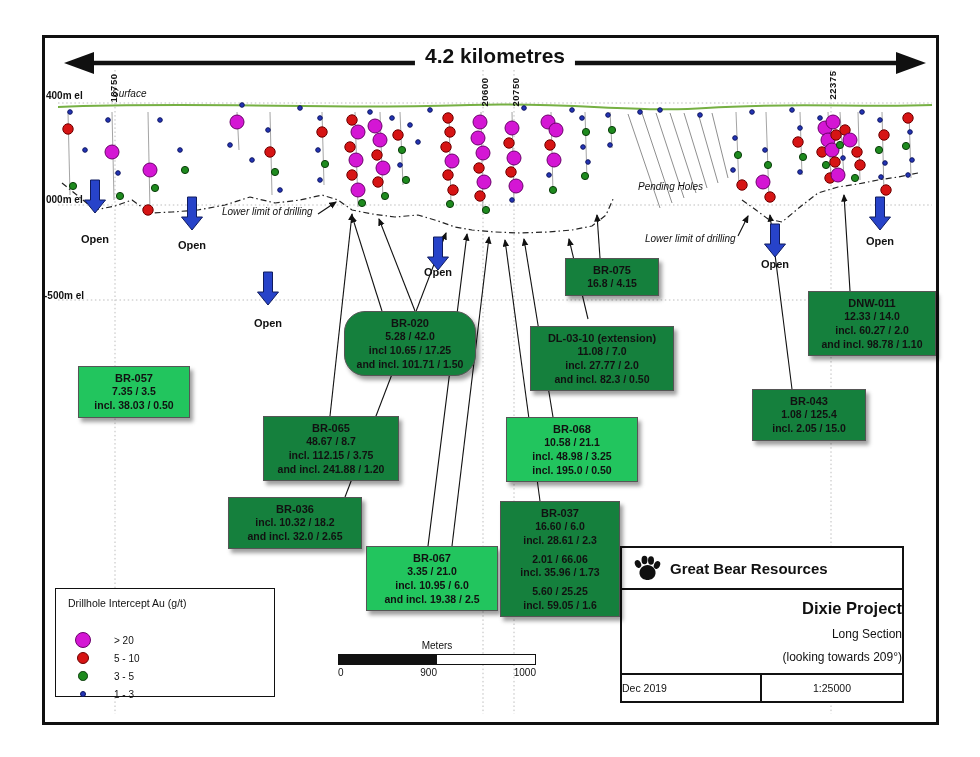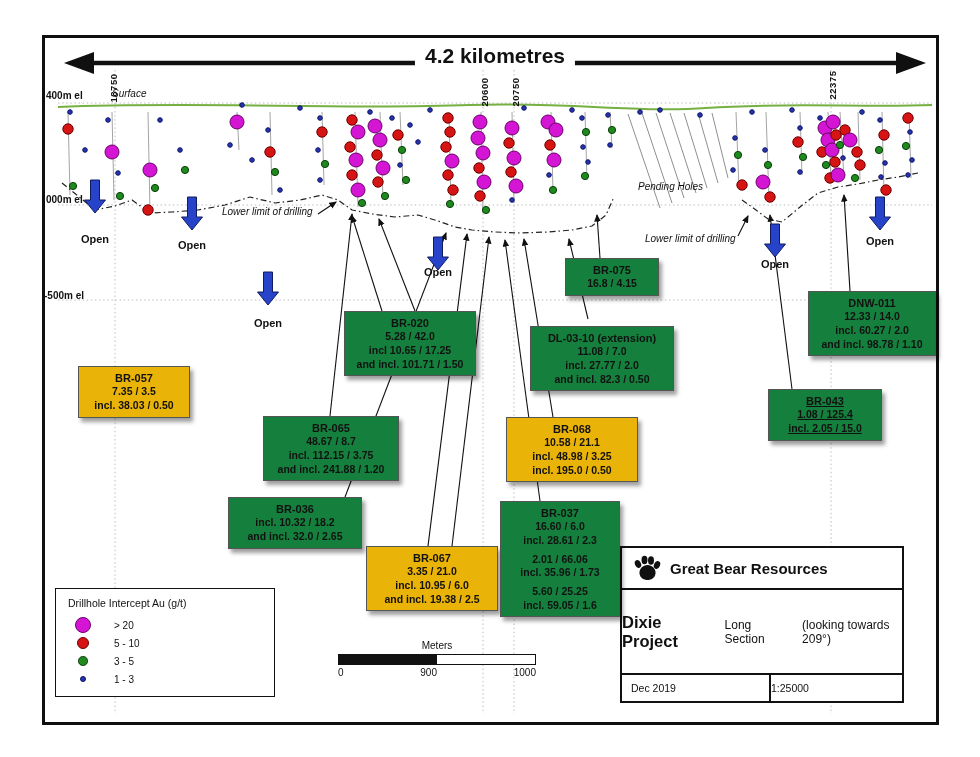--- a/index.html
+++ b/index.html
@@ -14,43 +14,43 @@
   .limit{stroke:#222;stroke-width:1.2;fill:none;stroke-dasharray:6 3 1.5 3}
   .leader{stroke:#111;stroke-width:1.1}
   .km-label{font-size:21px;font-weight:bold;background:#fff;padding:0 10px;transform:translateX(-50%);white-space:nowrap}
   .sec-label{font-size:9.5px;font-weight:bold;transform:translate(-50%,-50%) rotate(-90deg);white-space:nowrap;letter-spacing:.5px}
   .elev-label{font-size:10px;font-weight:bold;white-space:nowrap}
   .anno{font-size:10px;font-style:italic;white-space:nowrap}
   .surface-label{font-size:10px;font-style:italic}
   .open-label{font-size:11px;font-weight:bold;transform:translateX(-50%)}
   .callout{position:absolute;background:#15803d;border:1px solid #555;box-shadow:3px 4px 4px rgba(0,0,0,.38);
            padding:4px 4px;text-align:center;font-size:10.5px;font-weight:bold;line-height:1.3}
-  .callout.highlight{background:#eab308}
+  .callout.highlight{background:#22c55e}
   .c-id{font-size:11px}
   .c-line:empty{height:5px}
   .legend{left:55px;top:588px;width:218px;height:107px;background:#fff;border:1.5px solid #111}
-  .legend-title{font-size:10.5px;margin:8px 0 7px 12px}
+  .legend-title{font-size:10.5px;margin:8px 0 22px 12px}
   .legend-row{display:flex;align-items:center;height:18px;margin-left:18px}
   .legend-dot-cell{width:18px;display:flex;justify-content:center}
   .legend-dot{border-radius:50%}
   .legend-label{font-size:10px;margin-left:22px}
   .scalebar{left:338px;top:640px;width:198px}
   .sb-label{text-align:center;font-size:10px;margin-bottom:3px}
   .sb-bar{position:relative;height:9px;border:1px solid #111;background:#fff}
   .sb-left{position:absolute;left:0;top:0;bottom:0;width:50%;background:#111}
   .sb-ticks{display:flex;justify-content:space-between;font-size:10px;margin-top:2px}
   .titleblock{left:620px;top:546px;width:280px;height:153px;background:#fff;border:2px solid #111;display:flex;flex-direction:column}
   .tb-row1{display:flex;align-items:center;gap:8px;padding:0 10px;height:40px;border-bottom:2px solid #111}
   .tb-company{font-size:15px;font-weight:bold}
-  .tb-row2{flex:1;display:flex;flex-direction:row;align-items:center;justify-content:center;gap:19px;border-bottom:2px solid #111}
+  .tb-row2{flex:1;display:flex;flex-direction:column;align-items:flex-end;justify-content:center;gap:9px;border-bottom:2px solid #111}
   .tb-project{font-size:16.5px;font-weight:bold}
   .tb-sub{font-size:12px}
   .tb-row3{display:flex;align-items:center;height:26px;font-size:10.5px}
-  .tb-date{flex:0 0 138px;border-right:2px solid #111;align-self:stretch;display:flex;align-items:center;padding-left:9px}
-  .tb-scale{flex:1;text-align:left;}
+  .tb-date{flex:0 0 138px;border-right:2px solid #111;align-self:stretch;display:flex;align-items:center;}
+  .tb-scale{flex:1;text-align:center;}
 </style>
 </head>
 <body>
 
 <div class="canvas" id="board">
 
   <svg id="scene" class="scene" width="980" height="757">
     <defs>
       <marker id="ah" markerWidth="8" markerHeight="8" refX="6" refY="3" orient="auto">
         <path d="M0,0 L7,3 L0,6 z" fill="#111"></path>
@@ -358,21 +358,21 @@
     <div class="abs elev-label" style="left: 46px; top: 194px;">000m el</div>
     <div class="abs elev-label" style="left: 44px; top: 290px;">-500m el</div>
     <div class="abs anno" style="left: 222px; top: 206px;">Lower limit of drilling</div>
     <div class="abs anno" style="left: 645px; top: 233px;">Lower limit of drilling</div>
     <div class="abs anno" style="left: 638px; top: 181px;">Pending Holes</div>
     <div class="callout highlight" style="left: 78px; top: 366px; width: 102px;">
       <div class="c-id">BR-057</div>
       <div class="c-line">7.35 / 3.5</div>
       <div class="c-line">incl. 38.03 / 0.50</div>
     </div>
-    <div class="callout" style="left: 344px; top: 311px; width: 122px;">
+    <div class="callout" style="left: 344px; top: 311px; width: 122px; border-radius: 21px;">
       <div class="c-id">BR-020</div>
       <div class="c-line">5.28 / 42.0</div>
       <div class="c-line">incl 10.65 / 17.25</div>
       <div class="c-line">and incl. 101.71 / 1.50</div>
     </div>
     <div class="callout" style="left: 263px; top: 416px; width: 126px;">
       <div class="c-id">BR-065</div>
       <div class="c-line">48.67 / 8.7</div>
       <div class="c-line">incl. 112.15 / 3.75</div>
       <div class="c-line">and incl. 241.88 / 1.20</div>
@@ -414,18 +414,18 @@
       <div class="c-line">11.08 / 7.0</div>
       <div class="c-line">incl. 27.77 / 2.0</div>
       <div class="c-line">and incl. 82.3 / 0.50</div>
     </div>
     <div class="callout" style="left: 808px; top: 291px; width: 118px;">
       <div class="c-id">DNW-011</div>
       <div class="c-line">12.33 / 14.0</div>
       <div class="c-line">incl. 60.27 / 2.0</div>
       <div class="c-line">and incl. 98.78 / 1.10</div>
     </div>
-    <div class="callout" style="left: 768px; top: 389px; width: 104px; text-decoration: underline;">
+    <div class="callout" style="left: 752px; top: 389px; width: 104px;">
       <div class="c-id">BR-043</div>
       <div class="c-line">1.08 / 125.4</div>
       <div class="c-line">incl. 2.05 / 15.0</div>
     </div>
   </div>
 
 </body></html>

